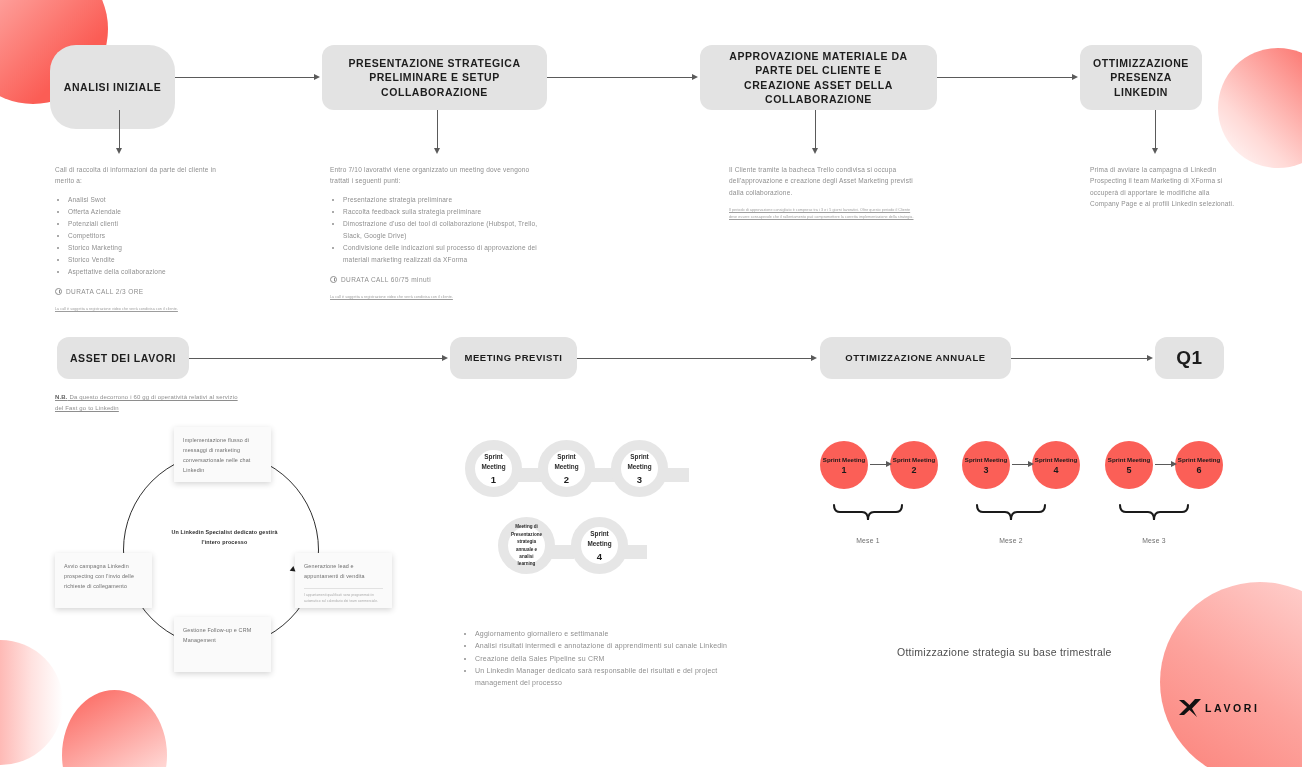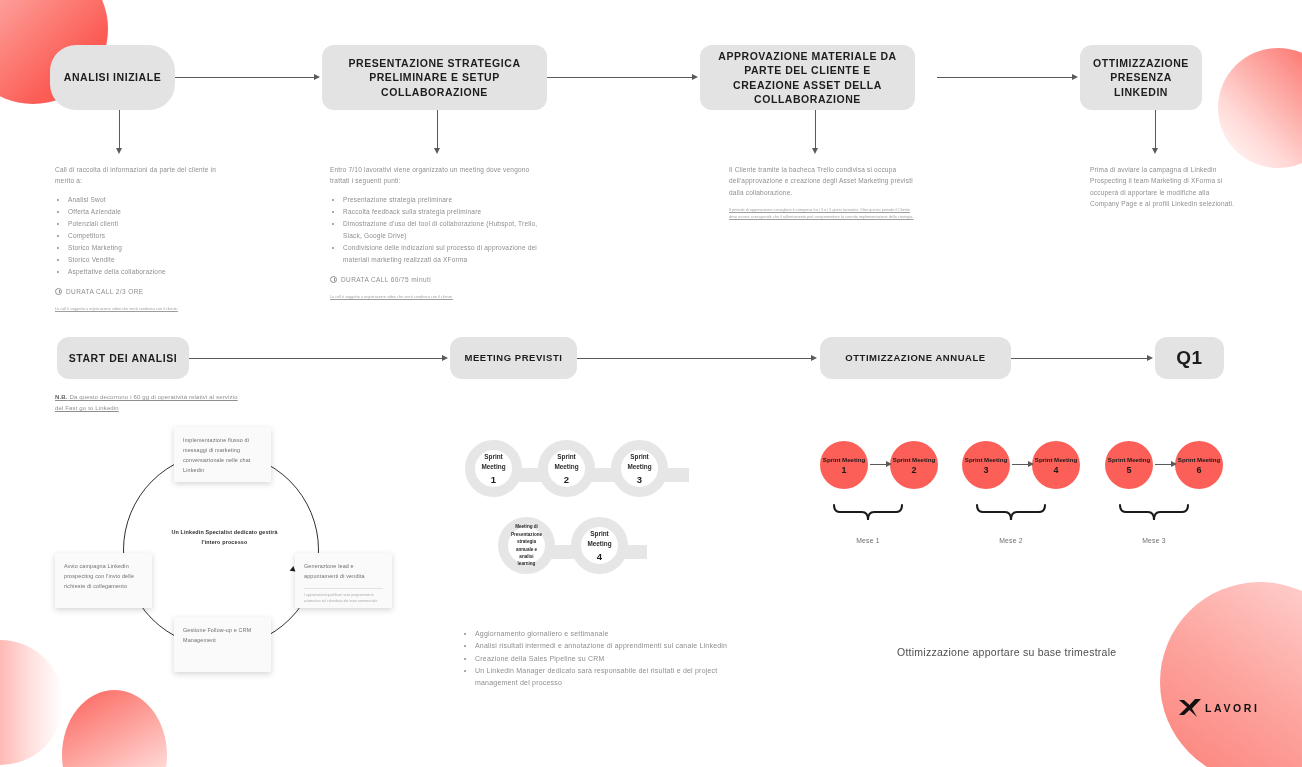--- a/index.html
+++ b/index.html
@@ -119,27 +119,27 @@
 </style>
 </head>
 <body>
 
 <div class="blob blob-tl"></div>
 <div class="blob blob-tr"></div>
 <div class="blob blob-ml"></div>
 <div class="blob blob-bl"></div>
 <div class="blob blob-br"></div>
 
-<div class="pbox" style="left:50px;top:45px;width:125px;height:65px;font-size:10.5px;border-radius:26px;">
+<div class="pbox" style="left:50px;top:45px;width:125px;height:84px;font-size:10.5px;border-radius:26px;">
   <span>ANALISI INIZIALE</span>
 </div>
 <div class="pbox" style="left:322px;top:45px;width:225px;height:65px;font-size:10.5px;padding:0 14px;">
   <span>PRESENTAZIONE STRATEGICA PRELIMINARE E SETUP COLLABORAZIONE</span>
 </div>
-<div class="pbox" style="left:700px;top:45px;width:215px;height:65px;font-size:10.5px;padding:0 16px;">
+<div class="pbox" style="left:700px;top:45px;width:237px;height:65px;font-size:10.5px;padding:0 23px;">
   <span>APPROVAZIONE MATERIALE DA PARTE DEL CLIENTE E CREAZIONE ASSET DELLA COLLABORAZIONE</span>
 </div>
 <div class="pbox" style="left:1080px;top:45px;width:122px;height:65px;font-size:10.5px;padding:12px 10px;">
   <span>OTTIMIZZAZIONE PRESENZA LINKEDIN</span>
 </div>
 
 <div class="hline" style="left:175px;top:77px;width:141px;"></div>
 <div class="arrow-r" style="left:314px;top:73.5px;"></div>
 <div class="hline" style="left:547px;top:77px;width:147px;"></div>
 <div class="arrow-r" style="left:692px;top:73.5px;"></div>
@@ -191,21 +191,21 @@
 <div class="col" style="left:729px;top:164px;width:190px;">
   <div class="lead">Il Cliente tramite la bacheca Trello condivisa si occupa dell'approvazione e creazione degli Asset Marketing previsti dalla collaborazione.</div>
   <div class="fine" style="margin-top:9px;">Il periodo di approvazione consigliato è compreso tra i 3 e i 5 giorni lavorativi. Oltre questo periodo il Cliente deve essere consapevole che il rallentamento può compromettere la corretta implementazione della strategia.</div>
 </div>
 
 <div class="col" style="left:1090px;top:164px;width:150px;">
   <div class="lead">Prima di avviare la campagna di Linkedin Prospecting il team Marketing di XForma si occuperà di apportare le modifiche alla Company Page e ai profili Linkedin selezionati.</div>
 </div>
 
 <div class="pbox" style="left:57px;top:337px;width:132px;height:42px;font-size:10.5px;">
-  <span>START DEI ANALISI</span>
+  <span>ASSET DEI LAVORI</span>
 </div>
 <div class="pbox" style="left:450px;top:337px;width:127px;height:42px;font-size:9.5px;">
   <span>MEETING PREVISTI</span>
 </div>
 <div class="pbox" style="left:820px;top:337px;width:191px;height:42px;font-size:9.5px;">
   <span>OTTIMIZZAZIONE ANNUALE</span>
 </div>
 <div class="pbox" style="left:1155px;top:337px;width:69px;height:42px;font-size:19px;">
   <span>Q1</span>
 </div>
@@ -333,20 +333,20 @@
 
 <div class="blist">
   <ul>
     <li>Aggiornamento giornaliero e settimanale</li>
     <li>Analisi risultati intermedi e annotazione di apprendimenti sul canale Linkedin</li>
     <li>Creazione della Sales Pipeline su CRM</li>
     <li>Un Linkedin Manager dedicato sarà responsabile dei risultati e del project management del processo</li>
   </ul>
 </div>
 
-<div class="trim">Ottimizzazione apportare su base trimestrale</div>
+<div class="trim">Ottimizzazione strategia su base trimestrale</div>
 
 <div class="logo">
   <svg width="24" height="20" viewBox="0 0 24 20">
     <path d="M1 2 L9 9 L1 17 L6 17 L11.5 12 L19 19 L14 10.5 L23 1 L17 1 L11.5 7 L6 2 Z" fill="#111"></path>
   </svg>
   <span class="word">LAVORI</span>
 </div>
 
 </body></html>

